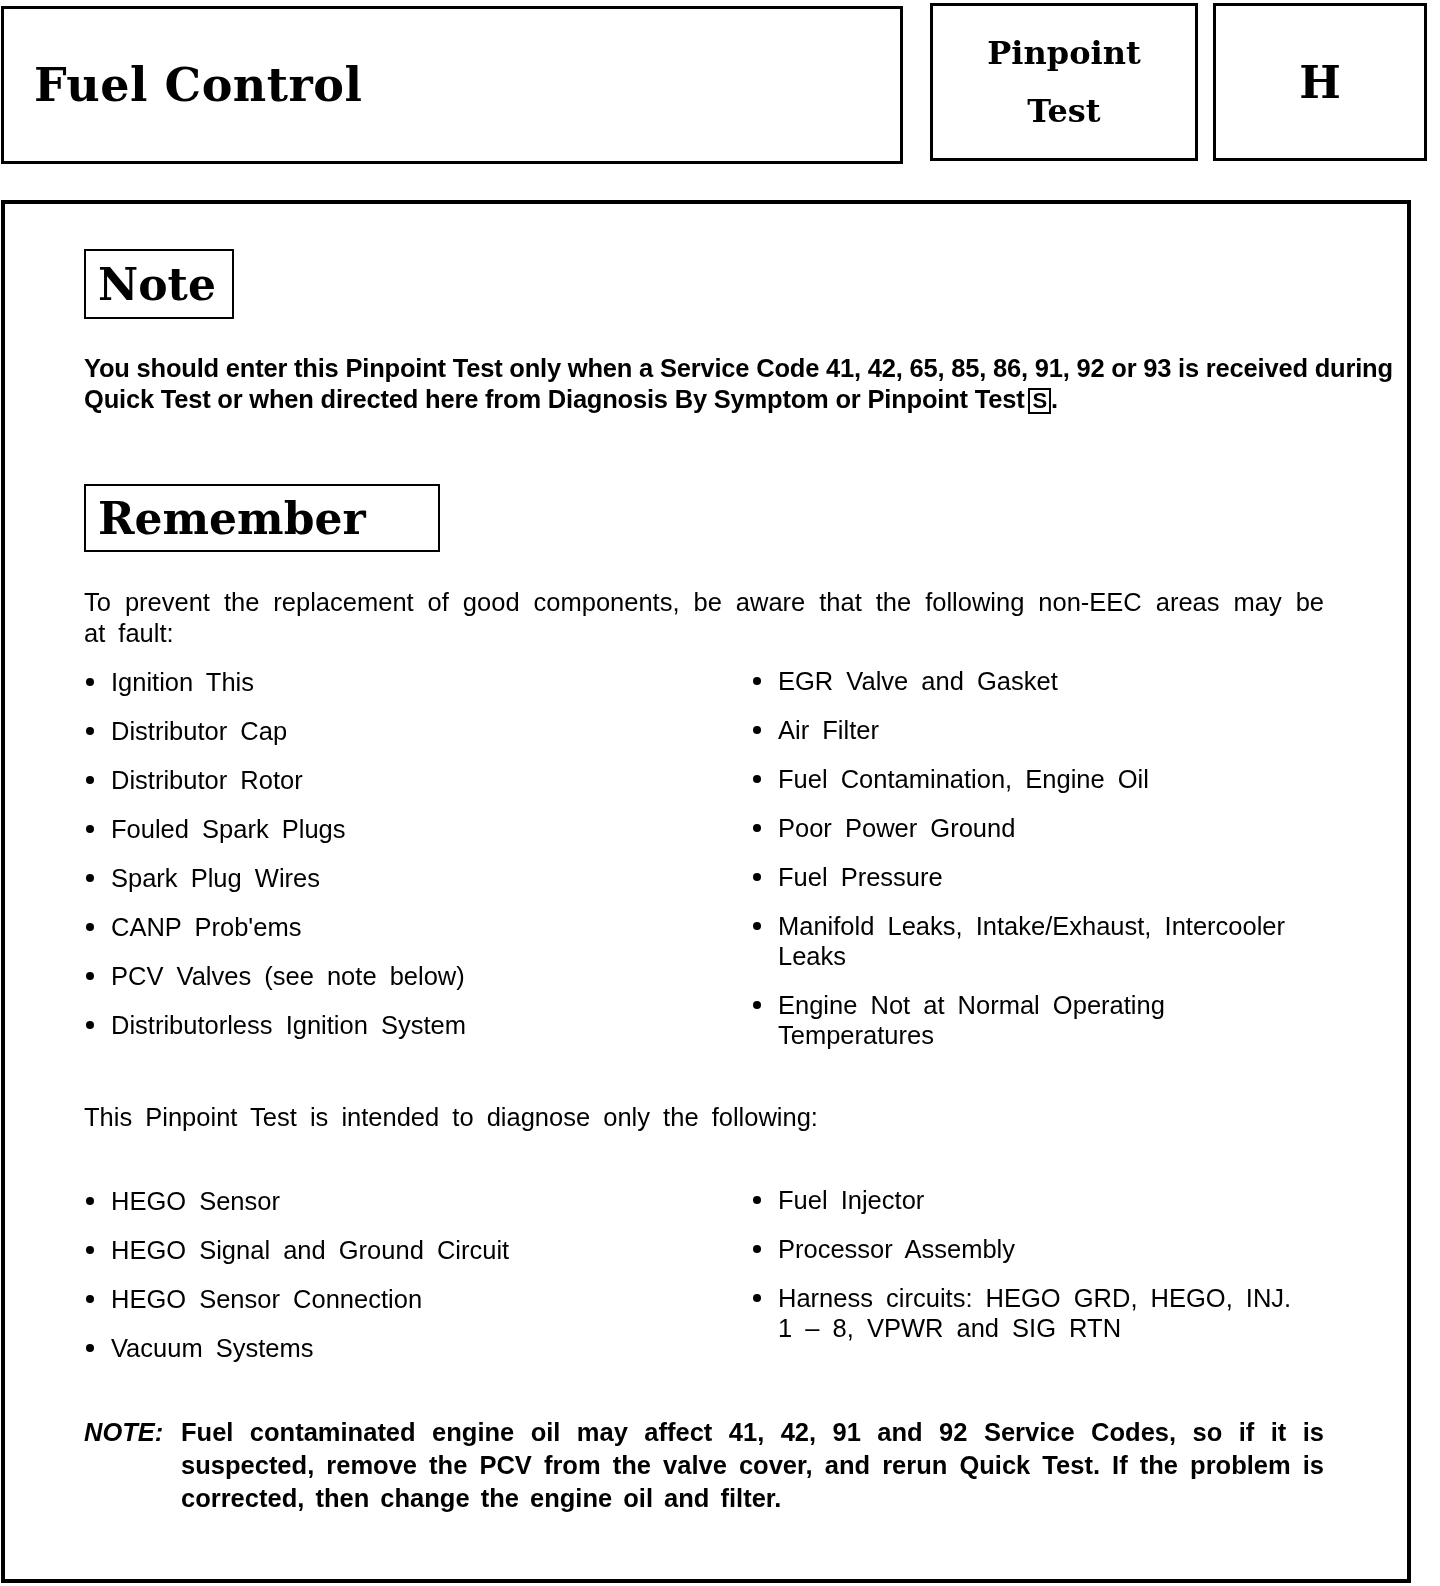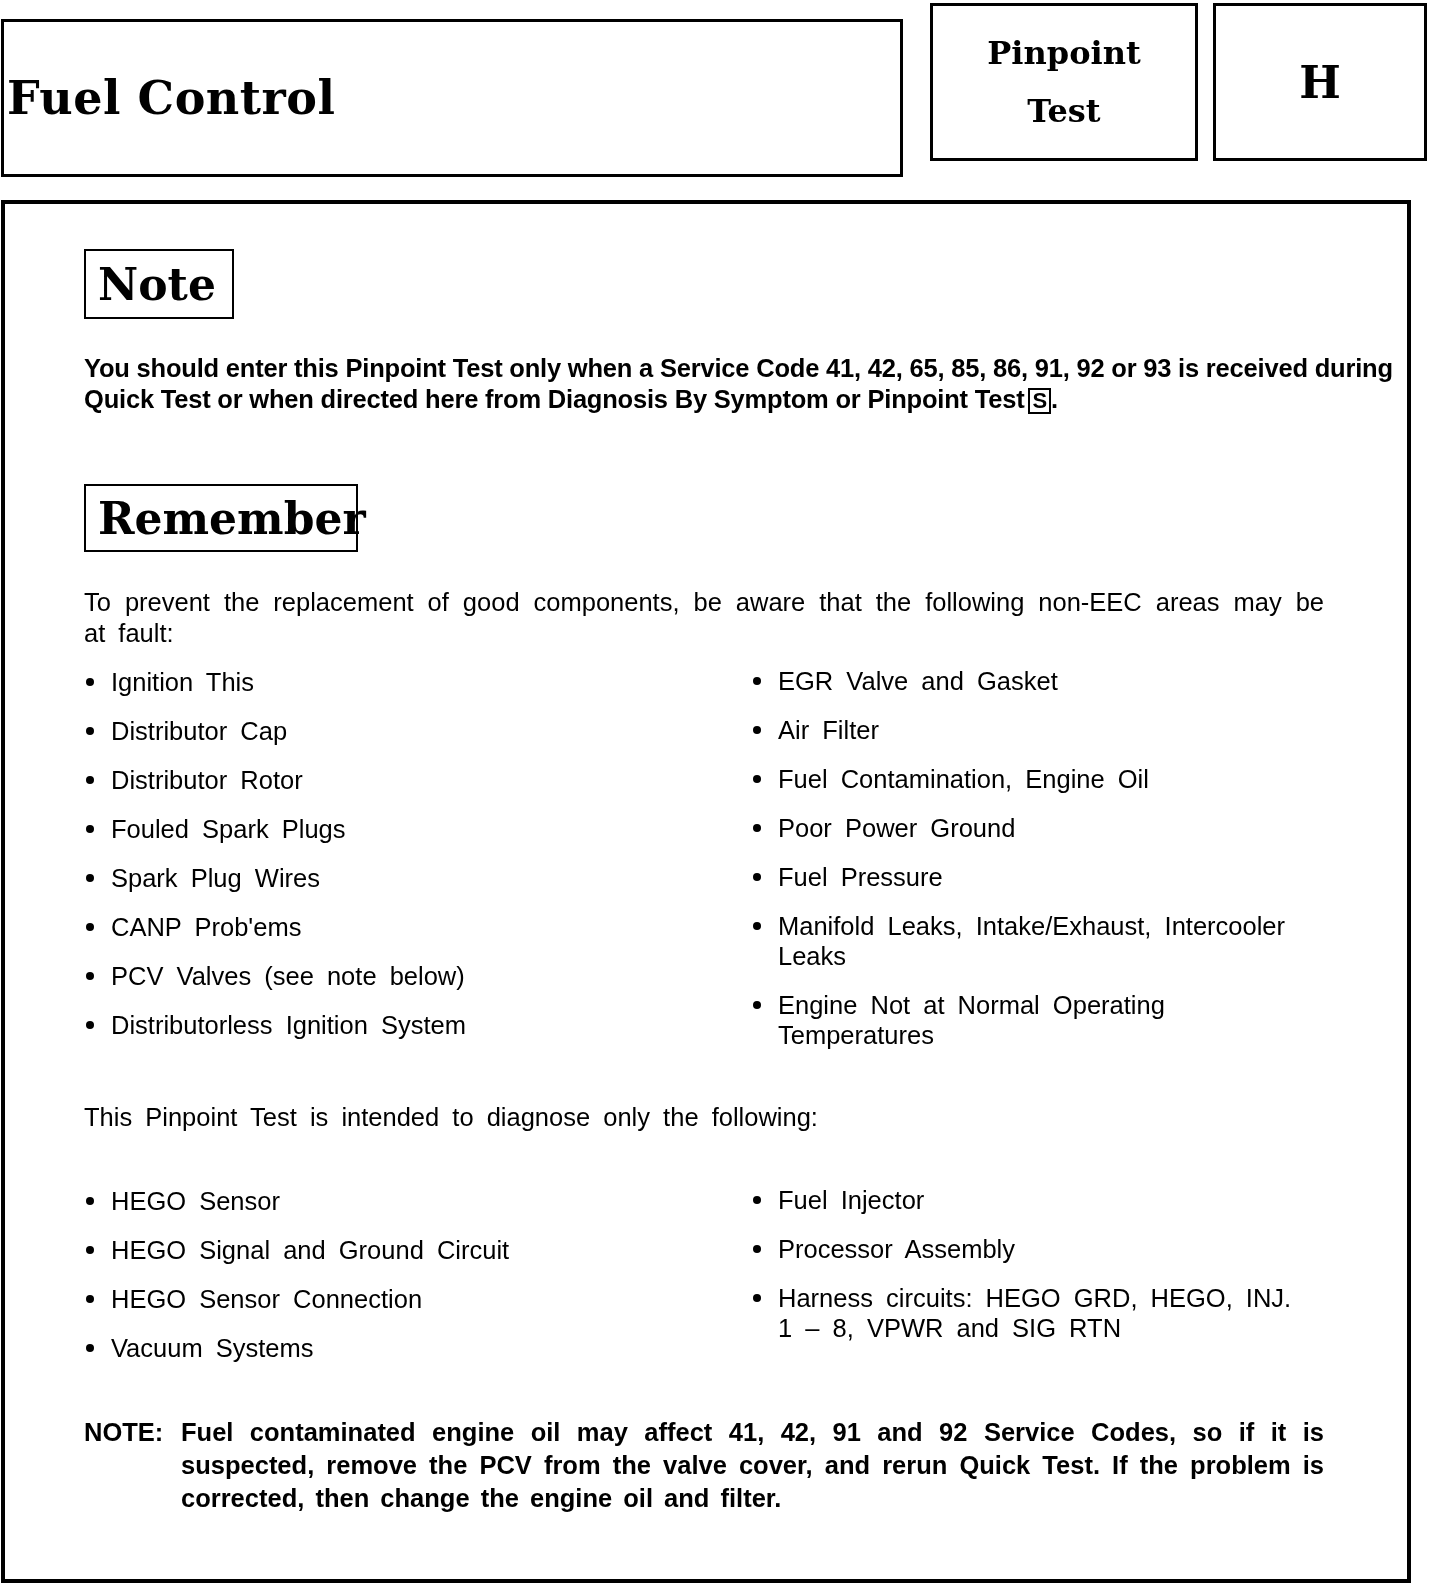--- a/index.html
+++ b/index.html
@@ -1,35 +1,35 @@
 <!DOCTYPE html>
 <html><head>
 <meta charset="utf-8">
 <style>
   html, body { margin: 0; padding: 0; background: #ffffff; }
   body { width: 1440px; height: 1586px; position: relative; overflow: hidden; color: #000; }
   .serif { font-family: "DejaVu Serif", "Liberation Serif", serif; font-weight: bold; }
   .sans { font-family: "Liberation Sans", "DejaVu Sans", sans-serif; }
   .box { position: absolute; border: 3px solid #000; box-sizing: border-box; background: #fff; }
 
-  #title-box { left: 1px; top: 19px; width: 902px; height: 158px; display: flex; align-items: center; padding-left: 3px; }
+  #title-box { left: 1px; top: 6px; width: 902px; height: 158px; display: flex; align-items: center; padding-left: 30px; }
   #title-box span { font-size: 46px; letter-spacing: 0.5px; }
 
   #pinpoint-box { left: 930px; top: 3px; width: 268px; height: 158px; display: flex; flex-direction: column; align-items: center; justify-content: center; }
   #pinpoint-box span { font-size: 32px; line-height: 58px; }
 
   #code-box { left: 1213px; top: 3px; width: 214px; height: 158px; display: flex; align-items: center; justify-content: center; }
   #code-box span { font-size: 44px; }
 
   #main-panel { left: 1px; top: 200px; width: 1410px; height: 1383px; border-width: 4px; }
 
   .section-tag { position: absolute; border: 2.5px solid #000; box-sizing: border-box; display: flex; align-items: center; padding: 12px 12px; }
   .section-tag span { font-size: 44px; }
   #note-tag { left: 79px; top: 45px; width: 150px; height: 70px; }
-  #remember-tag { left: 79px; top: 280px; width: 274px; height: 68px; }
+  #remember-tag { left: 79px; top: 280px; width: 356px; height: 68px; }
 
   .para { position: absolute; font-size: 25.5px; line-height: 31px; }
   #note-text { left: 79px; top: 149px; width: 1320px; font-weight: bold; letter-spacing: -0.2px; }
   .s-box { display: inline-block; border: 2px solid #000; font-size: 22px; line-height: 22px; padding: 0 2px; margin-left: 4px; }
 
   #remember-text { left: 79px; top: 383px; width: 1240px; word-spacing: 6px; text-align: justify; }
 
   .list { position: absolute; list-style: none; margin: 0; padding: 0; }
   .list li { position: relative; padding-left: 27px; font-size: 25.5px; line-height: 30px; word-spacing: 6px; }
   .list li .bullet { position: absolute; left: 2px; top: 11px; width: 8px; height: 8px; border-radius: 50%; background: #000; }
@@ -38,21 +38,21 @@
   #faults-right { left: 746px; top: 462px; width: 560px; }
   #faults-right li { margin-bottom: 19px; }
 
   #diag-text { left: 79px; top: 898px; word-spacing: 6px; }
   #diag-left { left: 79px; top: 982px; }
   #diag-left li { margin-bottom: 19px; }
   #diag-right { left: 746px; top: 981px; width: 560px; }
   #diag-right li { margin-bottom: 19px; }
 
   #bottom-note { left: 79px; top: 1212px; width: 1240px; font-weight: bold; font-size: 25.5px; line-height: 33px; display: flex; word-spacing: 4px; }
-  #bottom-note .label { width: 97px; flex: none; }
+  #bottom-note .label { width: 97px; flex: none; font-style: italic; }
   #bottom-note .body { flex: 1; text-align: justify; }
 </style>
 </head>
 <body>
 
 <div class="box" id="title-box">
   <span class="serif">Fuel Control</span>
 </div>
 <div class="box" id="pinpoint-box">
   <span class="serif">Pinpoint</span>

